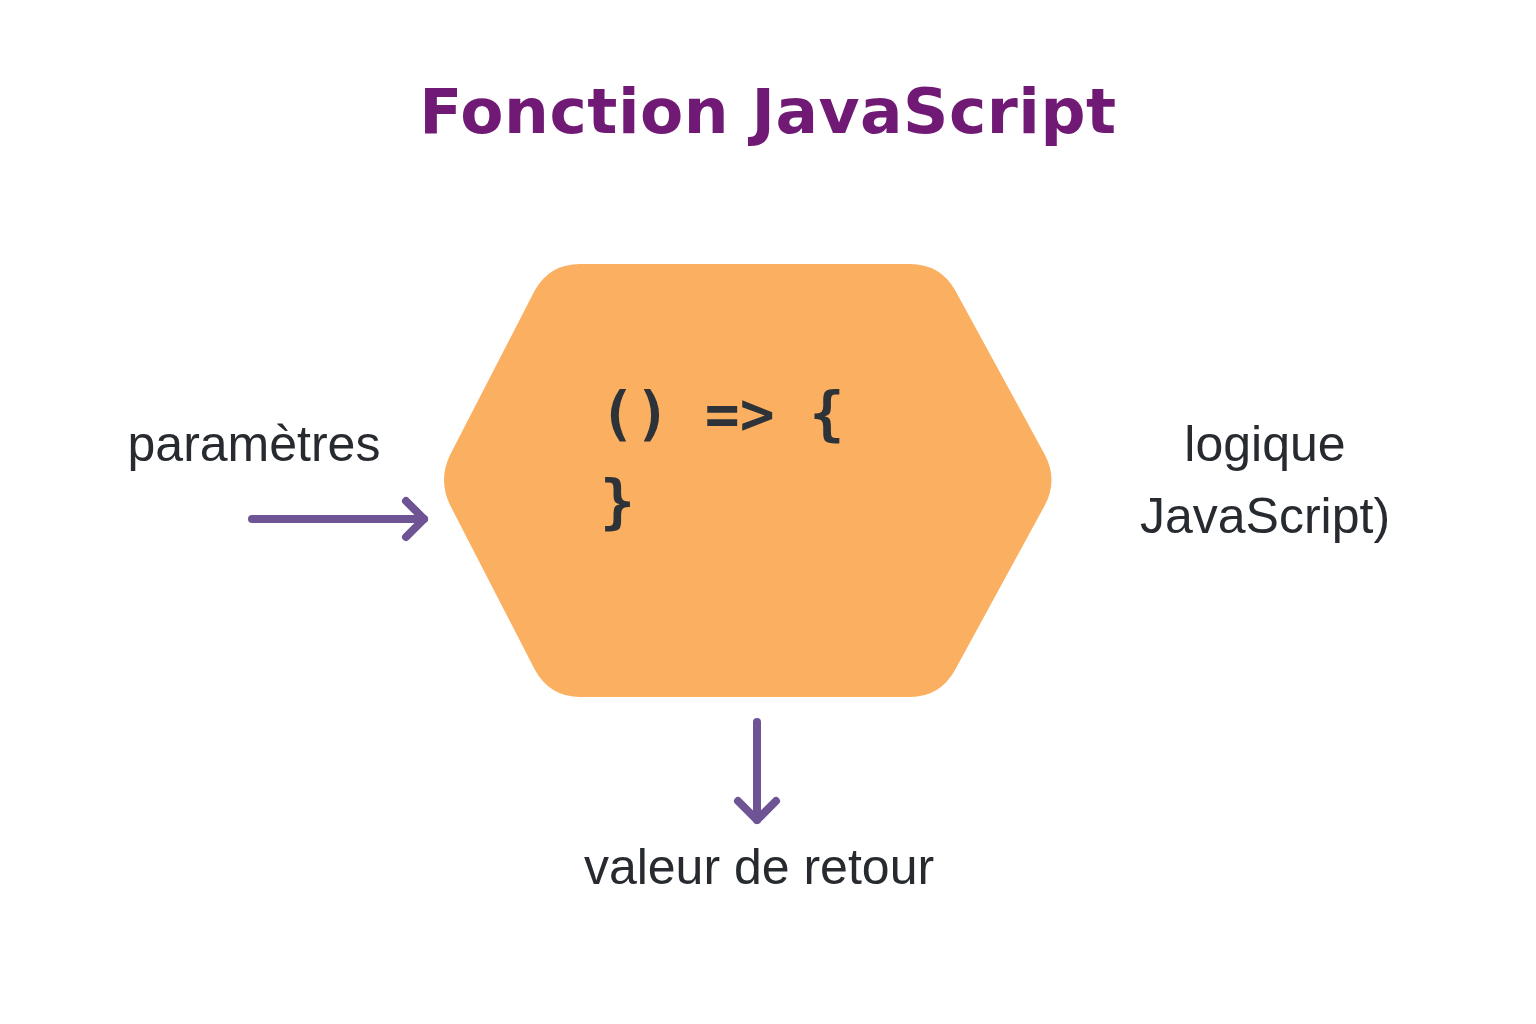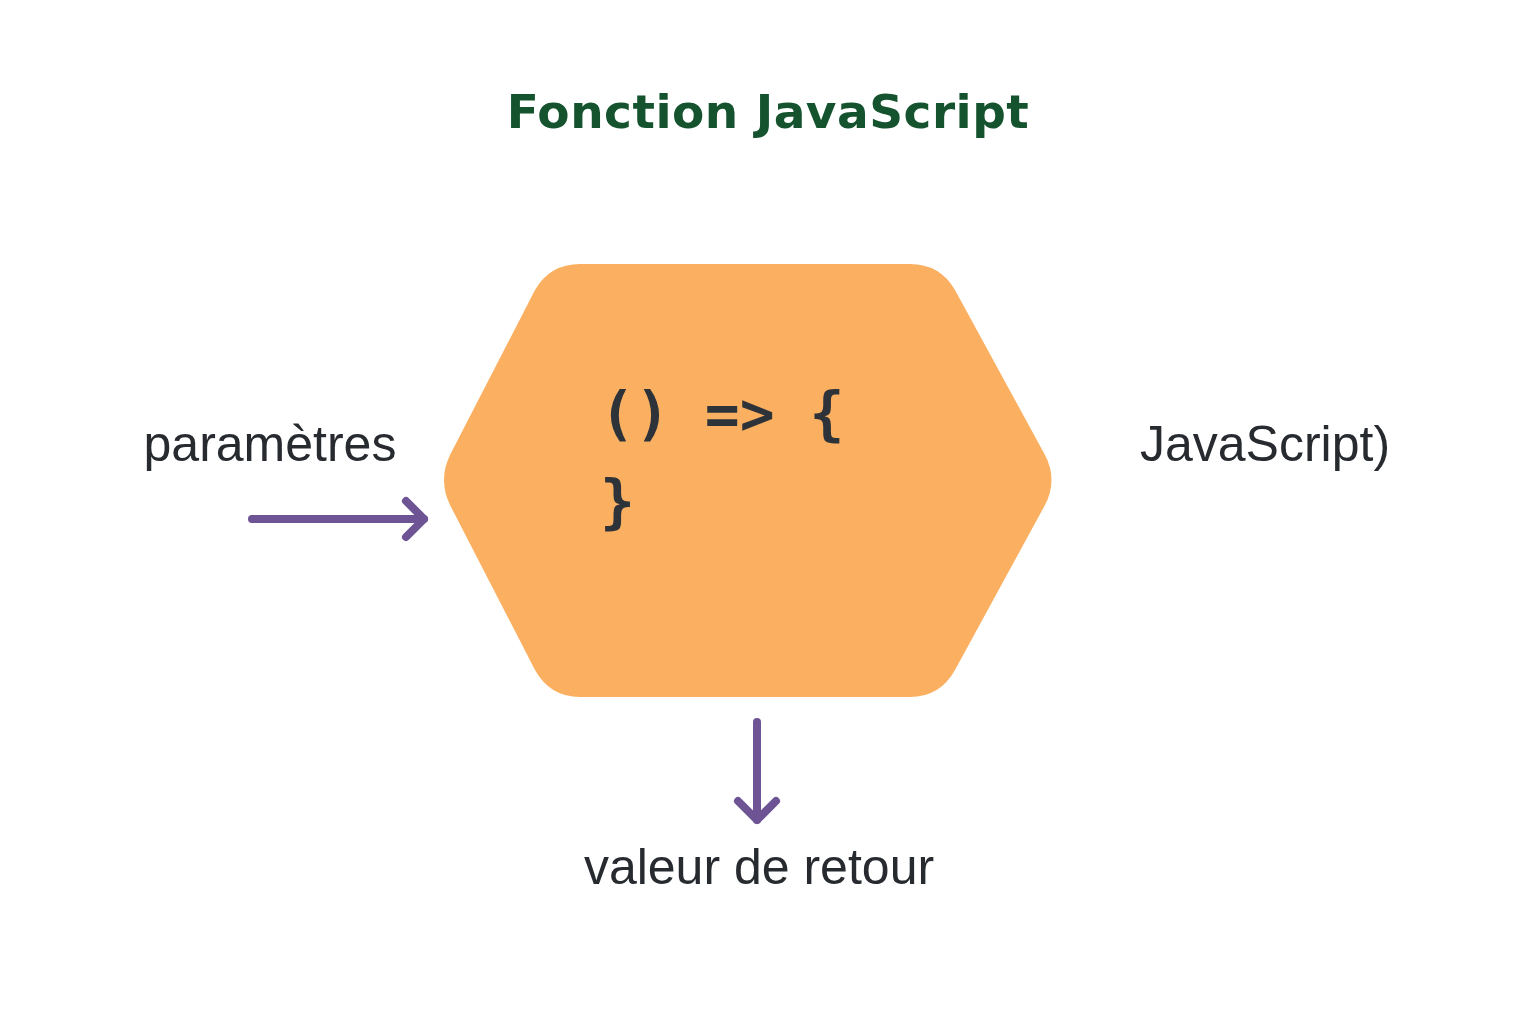--- a/index.html
+++ b/index.html
@@ -16,23 +16,23 @@
       color: #272b30;
     }
     .title {
       position: absolute;
       left: 0;
       top: 72px;
       width: 1536px;
       text-align: center;
       font-family: "DejaVu Sans", sans-serif;
       font-weight: bold;
-      font-size: 47px;
+      font-size: 63px;
       line-height: 80px;
-      color: #14532d;
+      color: #701a75;
       letter-spacing: 0.5px;
     }
     svg.diagram {
       position: absolute;
       left: 0;
       top: 0;
       width: 1536px;
       height: 1024px;
     }
     .code {
@@ -49,21 +49,21 @@
     .label {
       position: absolute;
       font-family: "Liberation Sans", sans-serif;
       font-size: 50px;
       line-height: 72px;
       color: #272b30;
       text-align: center;
       white-space: nowrap;
     }
     .label-params {
-      left: 120px;
+      left: 104px;
       top: 408px;
       width: 300px;
     }
     .label-logic {
       left: 1095px;
       top: 408px;
       width: 340px;
       line-height: 72px;
     }
     .label-return {
@@ -104,18 +104,19 @@
     <line x1="757" y1="722" x2="757" y2="820"></line>
     <polyline points="738,801 757,820 776,801"></polyline>
   </g>
 </svg>
 
 <div class="code"><span class="line">() =&gt; {</span><span class="line">}</span></div>
 
 <div class="label label-params">paramètres</div>
 
 <div class="label label-logic">
+  <span class="line">logique</span>
   <span class="line">JavaScript)</span>
 </div>
 
 <div class="label label-return">
   <span class="line">valeur de retour</span>
 </div>
 
 </body></html>

